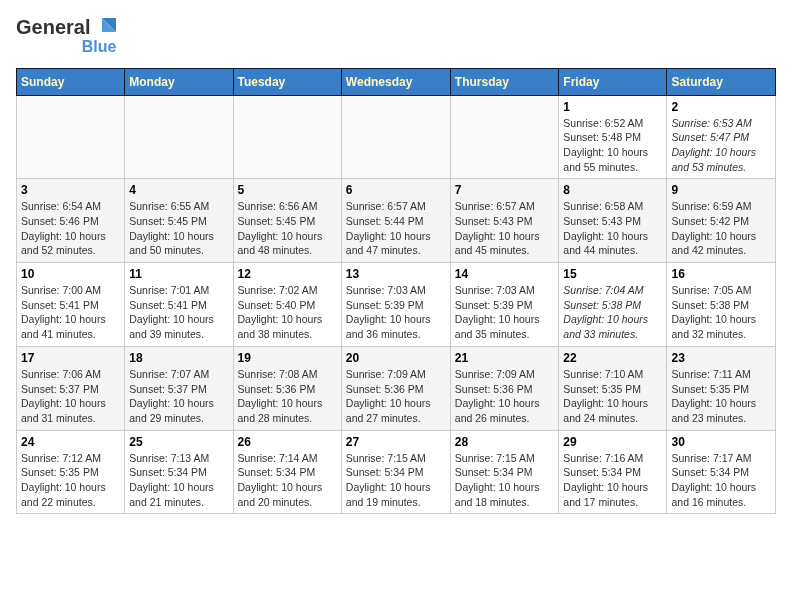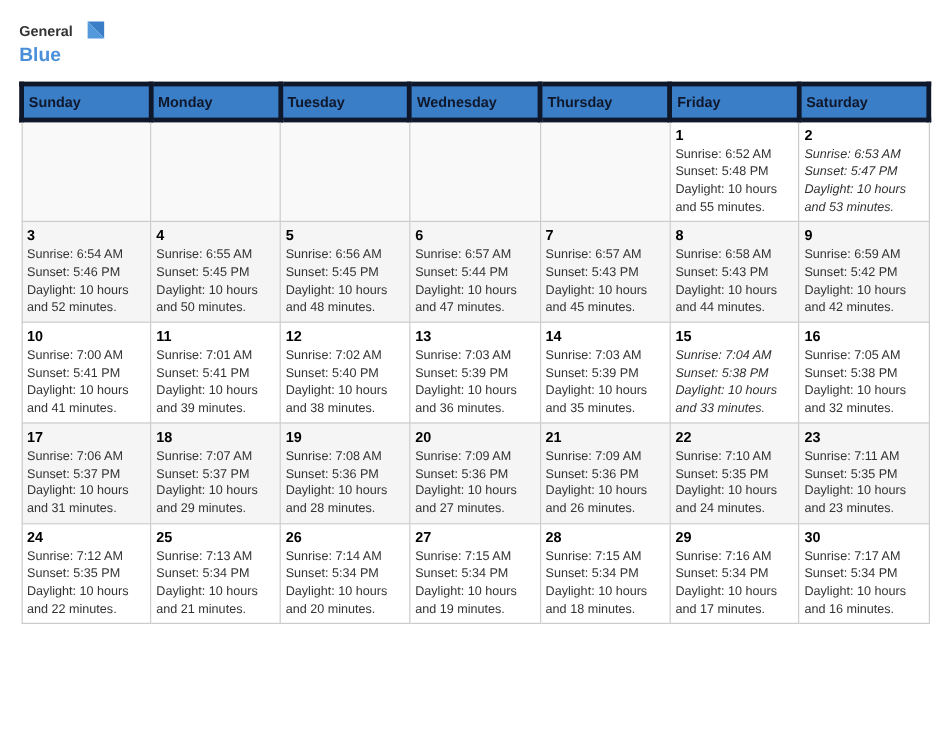--- a/index.html
+++ b/index.html
@@ -31,25 +31,25 @@
       font-size: 15px;
       color: #555;
     }
     .calendar {
       width: 100%;
       border-collapse: collapse;
       font-size: 11px;
     }
     .calendar th {
       background: #3a7ec8;
-      color: #0f172a;
+      color: #fef9c3;
       padding: 6px 4px;
       text-align: left;
       font-size: 12px;
-      border: 4px solid #0f172a;
+      border: 1px solid #0f172a;
     }
     .calendar td {
       border: 1px solid #ccc;
       vertical-align: top;
       padding: 4px;
       width: 110px;
       min-height: 80px;
       background: #fff;
     }
     .calendar tr:nth-child(even) td {
@@ -69,28 +69,28 @@
       font-size: 10.5px;
       line-height: 1.4;
     }
   </style>
 </head>
 <body>
 
 <div class="header">
   <div class="logo">
   <div style="line-height:1.1;">
-    <div style="font-size:12px;font-weight:bold;color:#333;display:flex;align-items:center;gap:2px;">
+    <div style="font-size:20px;font-weight:bold;color:#333;display:flex;align-items:center;gap:2px;">
       <span style="color:#333;">General</span>
       <svg width="22" height="22" viewBox="0 0 22 22" style="margin-left:2px;">
         <polygon points="8,2 22,2 22,16" fill="#3a7ec8"></polygon>
         <polygon points="8,2 22,16 8,16" fill="#5599dd"></polygon>
       </svg>
     </div>
-    <div style="font-size:16px;font-weight:bold;color:#4a90d9;">Blue</div>
+    <div style="font-size:16px;font-weight:bold;color:#4a90d9;text-align:right;">Blue</div>
   </div>
 </div>
   <div class="title-block">
     <div class="month-title"></div>
     <div class="location"></div>
   </div>
 </div>
 
 <table class="calendar">
   <thead>

